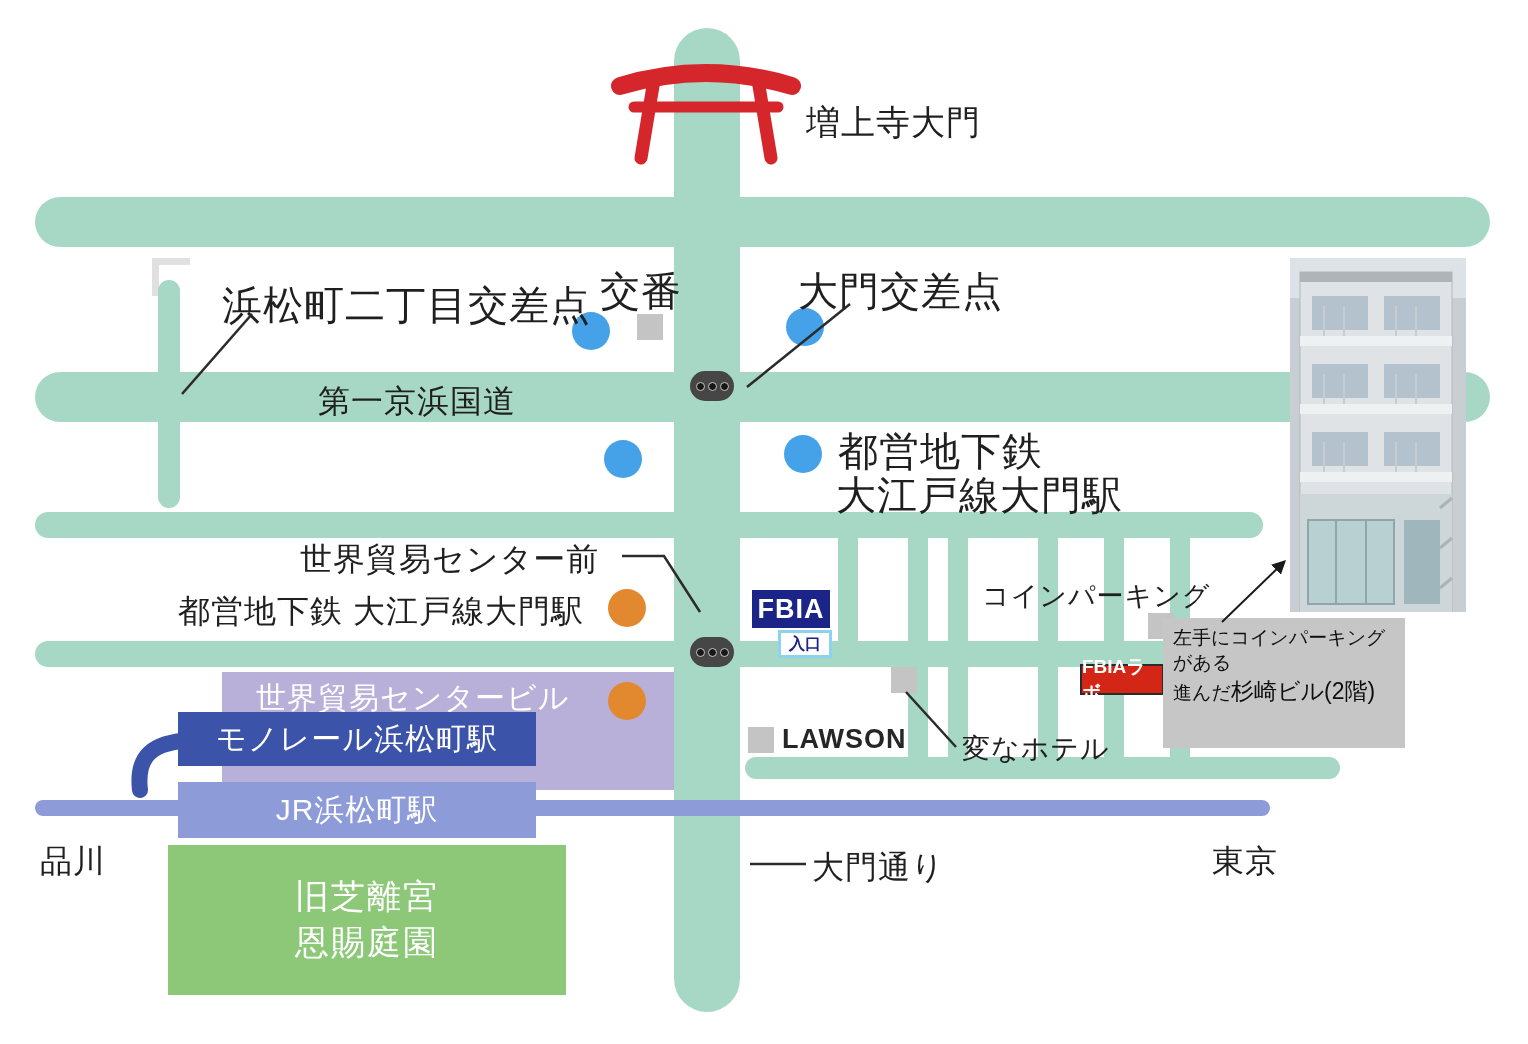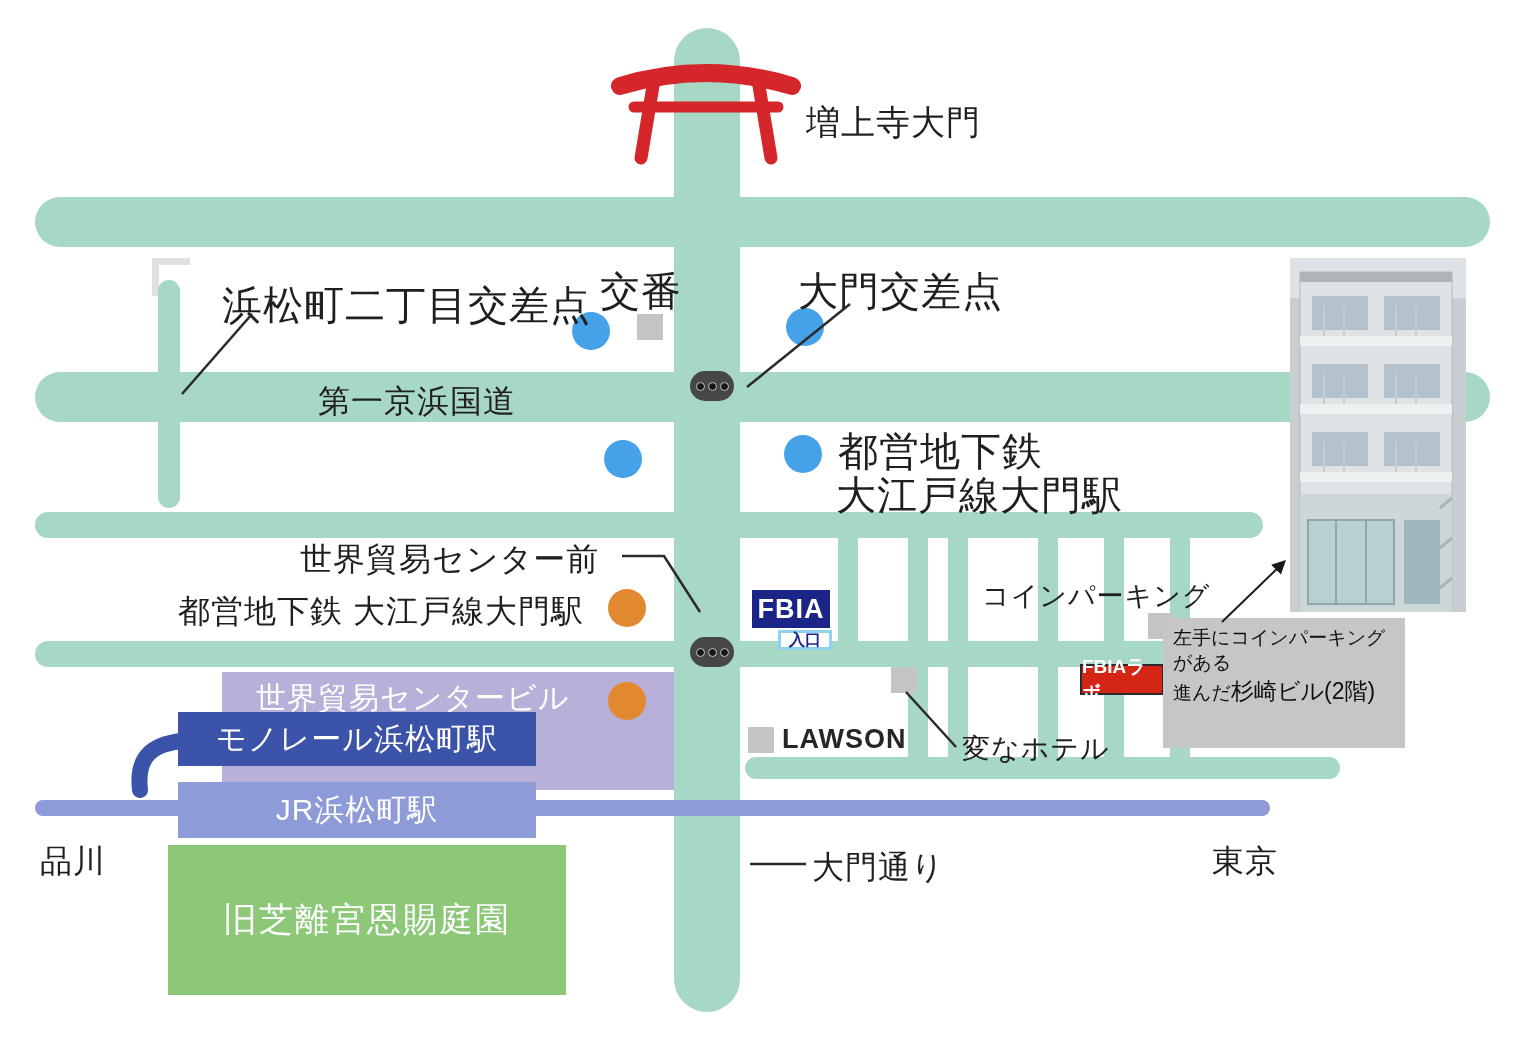--- a/index.html
+++ b/index.html
@@ -32,21 +32,21 @@
 
   #direction-box { position:absolute; left:1163px; top:618px; width:242px; height:130px;
                    background:var(--graybox,#c6c6c6); z-index:42; padding:7px 10px;
                    color:#0e0e0e; font-weight:normal; font-size:19px; line-height:1.34; }
   #direction-box .em { font-size:23px; }
 
   #building-photo { position:absolute; left:1290px; top:258px; width:176px; height:354px; z-index:42; }
 
   #overlay { position:absolute; left:0; top:0; width:1528px; height:1044px; z-index:50; pointer-events:none; }
 
-  #garden-box { display:flex; flex-direction:row; align-items:center; justify-content:center;
+  #garden-box { display:flex; flex-direction:column; align-items:center; justify-content:center;
                 color:#fff; font-size:34px; line-height:1.35; letter-spacing:2px; z-index:6; position:absolute; }
   #wtc-label { position:absolute; left:34px; top:6px; color:#fff; font-size:30px; letter-spacing:1px; }
 
   #building-outline { position:absolute; left:152px; top:258px; width:38px; height:38px;
                       border-left:7px solid #e0e0e0; border-top:7px solid #e0e0e0; z-index:8; }
 </style>
 </head>
 <body>
 
 <div id="canvas">
@@ -122,21 +122,21 @@
   <span class="lbl" style="left:982px; top:578px; font-size:27px;">コインパーキング</span>
   <span class="lbl" style="left:782px; top:724px; font-size:27px; font-weight:600; color:#262626;">LAWSON</span>
   <span class="lbl" style="left:962px; top:730px; font-size:28px;">変なホテル</span>
   <span class="lbl" style="left:40px; top:840px; font-size:32px;">品川</span>
   <span class="lbl" style="left:1212px; top:840px; font-size:32px;">東京</span>
   <span class="lbl" style="left:812px; top:846px; font-size:32px;">大門通り</span>
 
   <div class="badge" id="fbia-badge" style="left:752px; top:590px; width:78px; height:38px;">
     <span>FBIA</span>
   </div>
-  <div class="badge" id="entrance-badge" style="left:778px; top:630px; width:54px; height:20px;">
+  <div class="badge" id="entrance-badge" style="left:778px; top:630px; width:54px; height:28px;">
     <span>入口</span>
   </div>
   <div class="badge" id="lab-badge" style="left:1080px; top:664px; width:84px; height:31px;">
     <span>FBIAラボ</span>
   </div>
 
   <div id="direction-box">
     <div>左手にコインパーキングがある</div>
     <div>
       <span>進んだ</span><span class="em">杉崎ビル(2階)</span>

